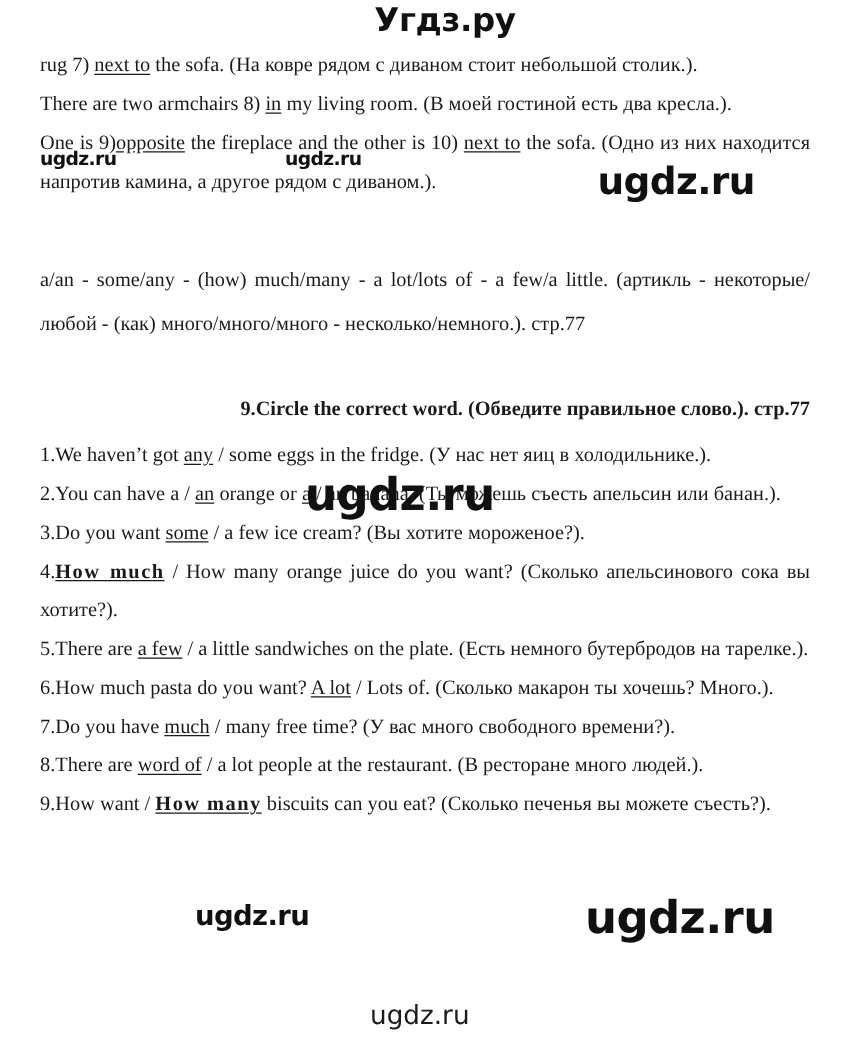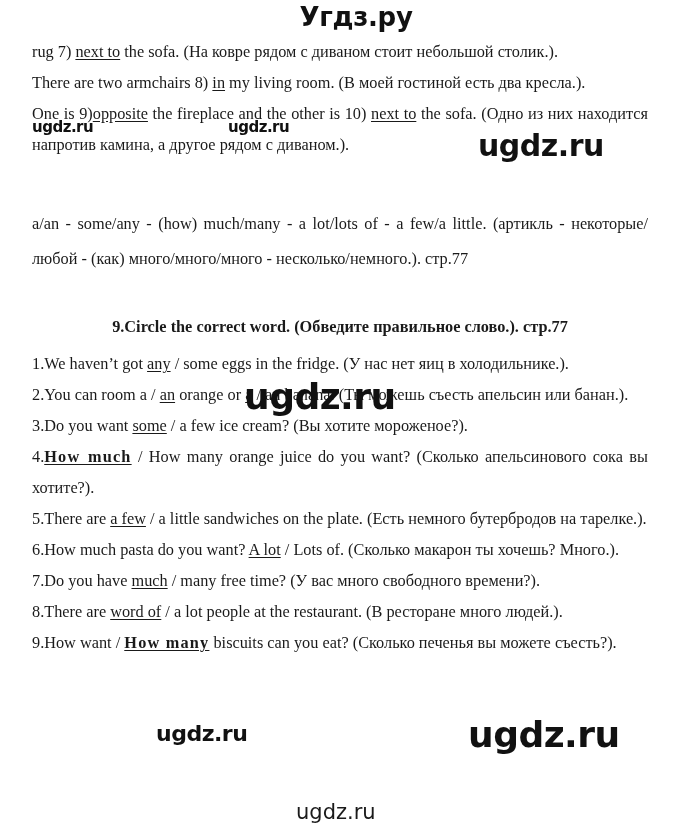--- a/index.html
+++ b/index.html
@@ -71,21 +71,21 @@
     font-size: 16.3px;
     line-height: 35px;
     text-align: justify;
     margin: 0;
   }
   .ex-title {
     font-weight: bold;
     font-size: 16.3px;
     line-height: 30px;
     margin: 0;
-    text-align: center;
+    text-align: right;
   }
 
   .spacer-a { height: 46px; }
   .spacer-b { height: 36px; }
   .spacer-c { height: 6px; }
 
   
   .wm {
     position: absolute;
     font-family: "DejaVu Sans", "Liberation Sans", sans-serif;
@@ -132,21 +132,21 @@
   <p class="gram-note">a/an - some/any - (how) much/many - a lot/lots of - a few/a little. (артикль - некоторые/любой - (как) много/много/много - несколько/немного.). стр.77</p>
 
   <div class="spacer-b"></div>
 
   <p class="ex-title">9.Circle the correct word. (Обведите правильное слово.). стр.77</p>
 
   <div class="spacer-c"></div>
 
   <div>
       <p class="para"><span>1.</span><span>We haven’t got </span><span class="ans">any</span><span> / some eggs in the fridge. (У нас нет яиц в холодильнике.).</span></p>
-      <p class="para"><span>2.</span><span>You can room a / </span><span class="ans">an</span><span> orange or </span><span class="ans">a</span><span> / an banana. (Ты можешь съесть апельсин или банан.).</span></p>
+      <p class="para"><span>2.</span><span>You can have a / </span><span class="ans">an</span><span> orange or </span><span class="ans">a</span><span> / an banana. (Ты можешь съесть апельсин или банан.).</span></p>
       <p class="para"><span>3.</span><span>Do you want </span><span class="ans">some</span><span> / a few ice cream? (Вы хотите мороженое?).</span></p>
       <p class="para"><span>4.</span><span class="ans-sp">How much</span><span> / How many orange juice do you want? (Сколько апельсинового сока вы хотите?).</span></p>
       <p class="para"><span>5.</span><span>There are </span><span class="ans">a few</span><span> / a little sandwiches on the plate. (Есть немного бутербродов на тарелке.).</span></p>
       <p class="para"><span>6.</span><span>How much pasta do you want? </span><span class="ans">A lot</span><span> / Lots of. (Сколько макарон ты хочешь? Много.).</span></p>
       <p class="para"><span>7.</span><span>Do you have </span><span class="ans">much</span><span> / many free time? (У вас много свободного времени?).</span></p>
       <p class="para"><span>8.</span><span>There are </span><span class="ans">word of</span><span> / a lot people at the restaurant. (В ресторане много людей.).</span></p>
       <p class="para"><span>9.</span><span>How want / </span><span class="ans-sp">How many</span><span> biscuits can you eat? (Сколько печенья вы можете съесть?).</span></p>
     </div>
 </div>
 

